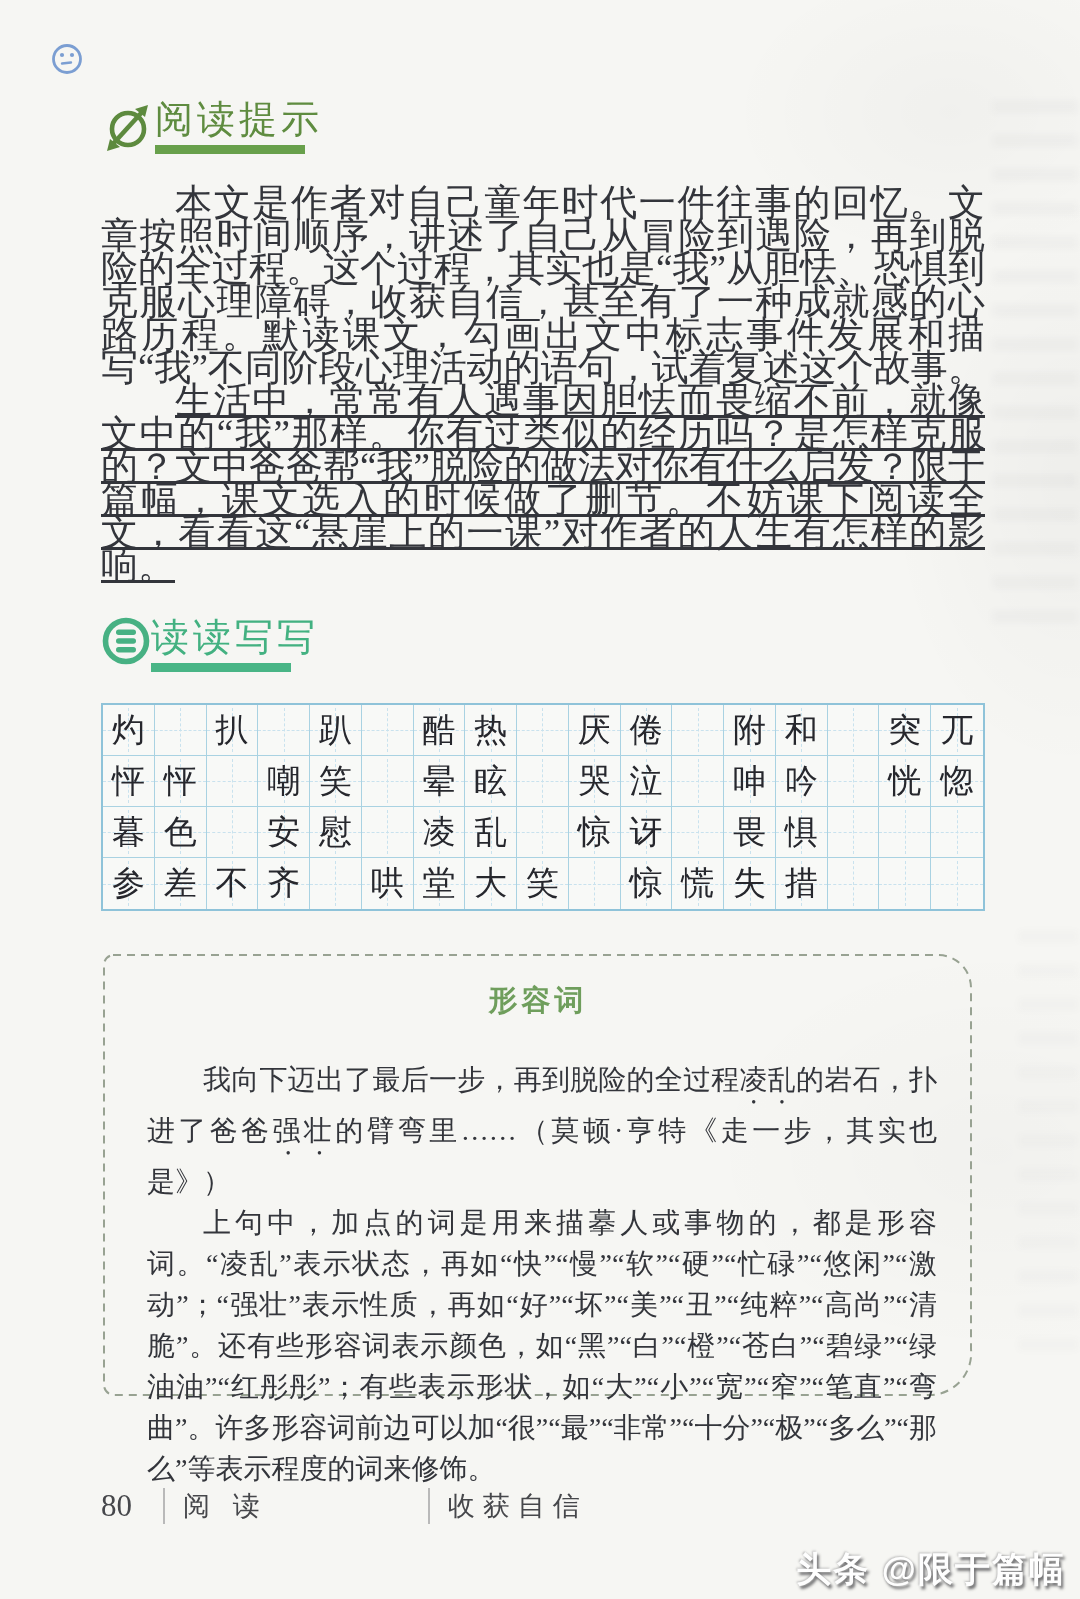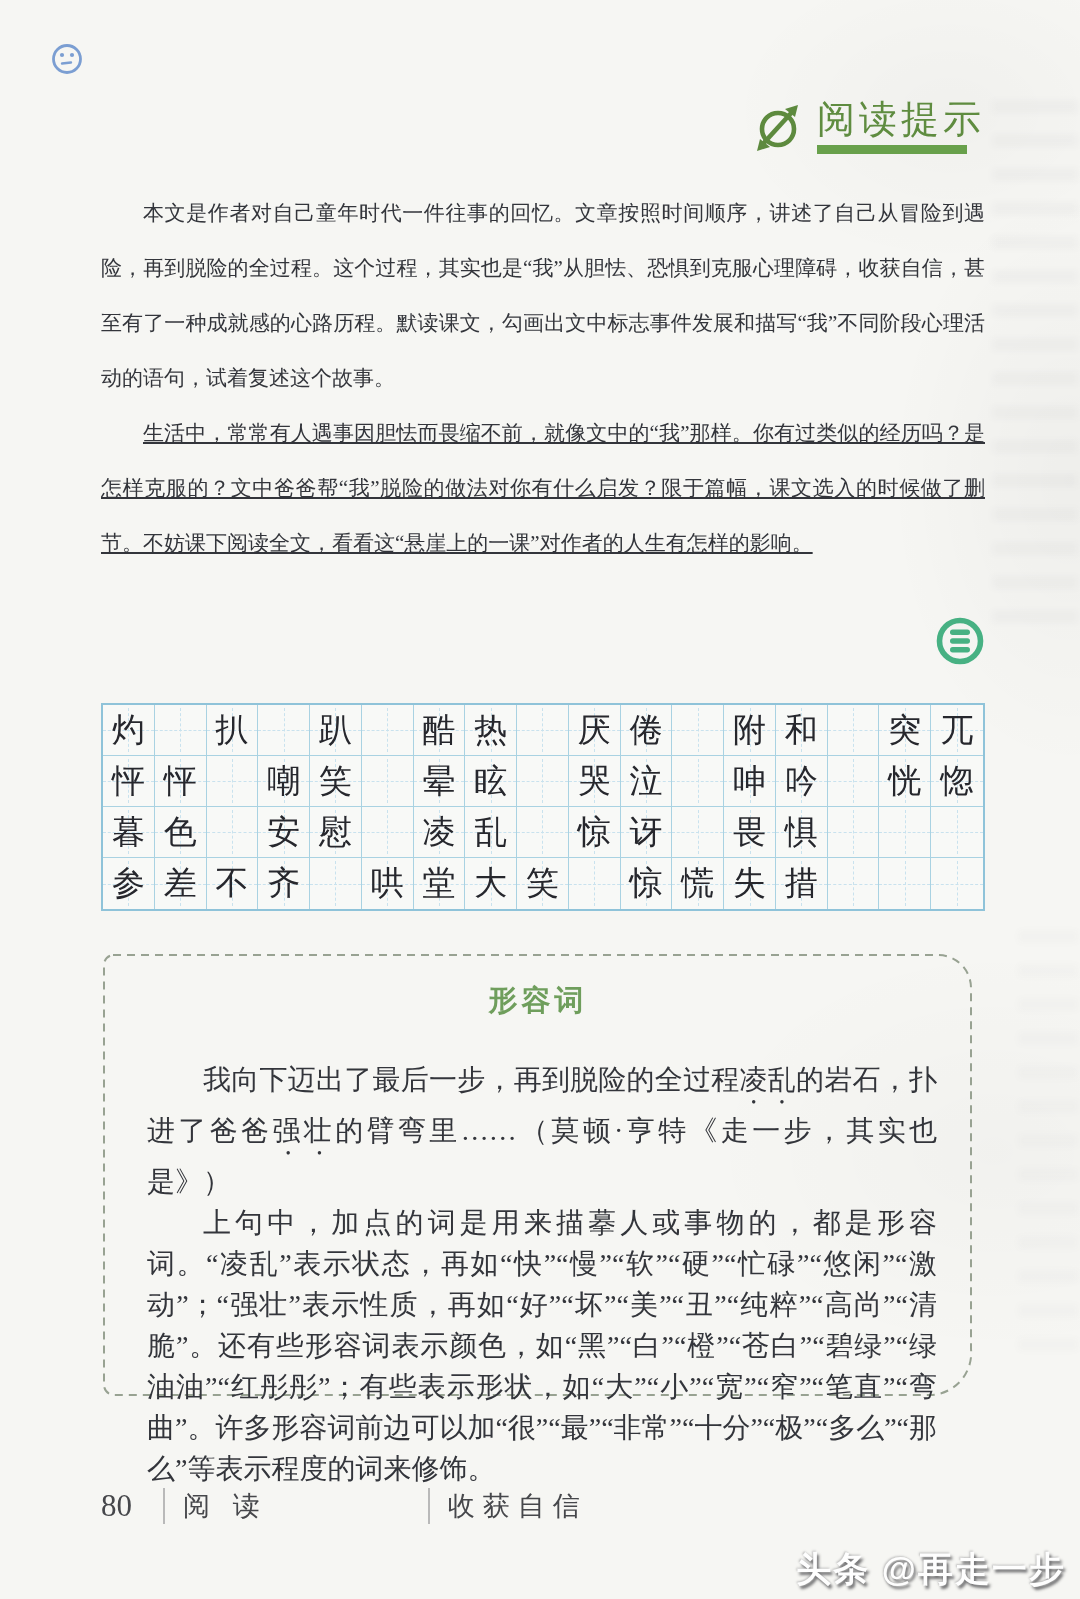--- a/index.html
+++ b/index.html
@@ -16,30 +16,30 @@
   .ghost{position:absolute;pointer-events:none;opacity:.45;filter:blur(3px);
     background:repeating-linear-gradient(to bottom, rgba(125,125,130,.10) 0 13px, transparent 13px 34px);}
   .ghost.g1{right:2px;top:100px;width:86px;height:540px;}
   .ghost.g2{right:2px;top:930px;width:60px;height:430px;opacity:.3;}
 
   .smiley{position:absolute;left:50px;top:42px;width:34px;height:34px;}
 
   .sec{position:absolute;left:101px;width:884px;}
   .sec-tips{top:96px;}
   .sec-rw{top:614px;}
-  .sec-header{display:flex;align-items:flex-start;gap:12px;height:72px;justify-content:flex-end;}
+  .sec-header{display:flex;align-items:flex-start;gap:0;height:72px;}
   .hicon{flex:0 0 auto;display:block;margin-top:2px;}
   .htitle{font-size:38px;letter-spacing:4px;line-height:46px;}
   .htitle.olive{color:#5f8c40;}
   .htitle.emerald{color:#43b181;}
   .hbar{height:9px;width:150px;margin-top:3px;}
   .hbar.olive-bg{background:#68a04b;}
   .hbar.emerald-bg{background:#49b586;width:140px;}
 
-  .para{font-size:21px;line-height:55px;text-align:justify;text-indent:2em;margin:0;}
+  .para{font-size:37px;line-height:33px;text-align:justify;text-indent:2em;margin:0;}
   .para.p1{margin-top:18px;}
   .para.p2{margin-top:0px;text-decoration:underline;}
 
   
   .char-grid{
     margin-top:17px;width:884px;box-sizing:border-box;
     border:2px solid #8fc3d9;background:#f8f9f7;
     display:grid;grid-template-columns:repeat(17,1fr);grid-auto-rows:51px;
   }
   .cell{position:relative;border-right:1px solid #a9d2e2;border-bottom:1px solid #a9d2e2;
@@ -111,20 +111,24 @@
   <section class="sec sec-rw">
     <div class="sec-header">
       <span class="hicon">
         <svg width="50" height="50" viewBox="0 0 50 50">
           <circle cx="25" cy="25" r="20.5" fill="none" stroke="#47b183" stroke-width="5.6"></circle>
           <rect x="15" y="13.5" width="20" height="5.4" rx="2.7" fill="#47b183"></rect>
           <rect x="15" y="22.3" width="20" height="5.4" rx="2.7" fill="#47b183"></rect>
           <rect x="15" y="31.1" width="20" height="5.4" rx="2.7" fill="#47b183"></rect>
         </svg>
       </span>
+      <div>
+        <div class="htitle emerald">读读写写</div>
+        <div class="hbar emerald-bg"></div>
+      </div>
     </div>
     <div class="char-grid">
         <div class="cell">
           <span class="gchar">灼</span>
         </div>
         <div class="cell">
           <span class="gchar"></span>
         </div>
         <div class="cell">
           <span class="gchar">扒</span>
@@ -337,15 +341,15 @@
   </div>
 
   <div class="footer">
     <span class="fnum">80</span>
     <span class="vbar"></span>
     <span class="flabel">阅 读</span>
     <span class="vbar second"></span>
     <span class="flabel">收获自信</span>
   </div>
 
-  <div class="watermark">头条 @再走一步</div>
+  <div class="watermark">头条 @限于篇幅</div>
 
 </div>
 
 </body></html>

